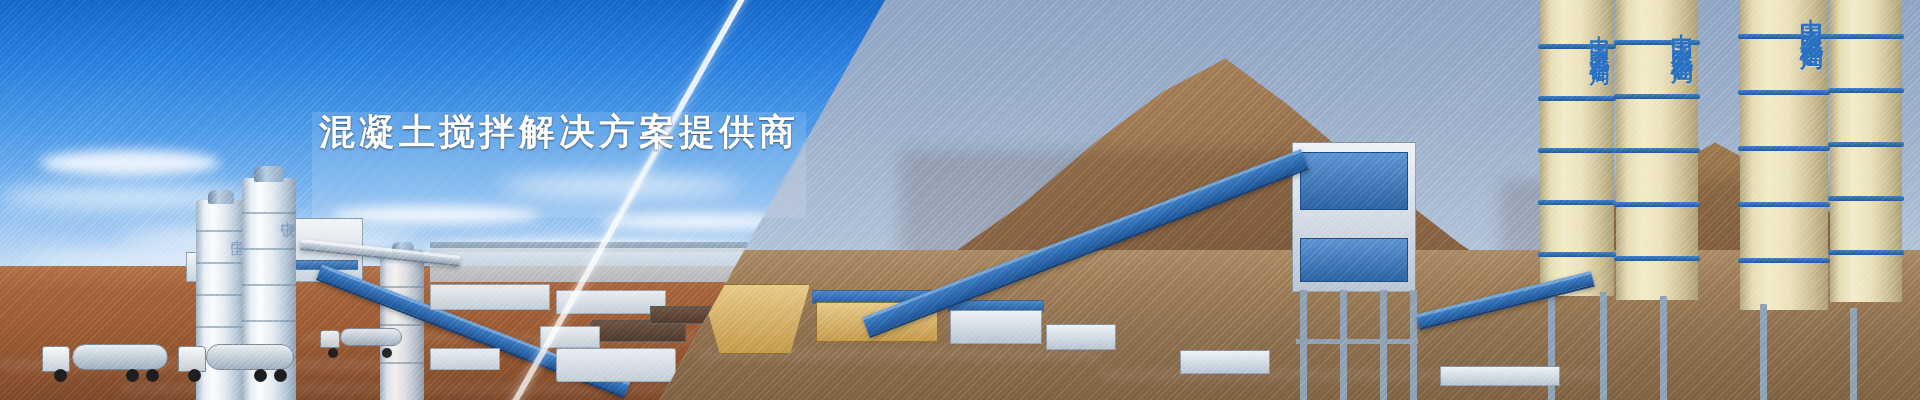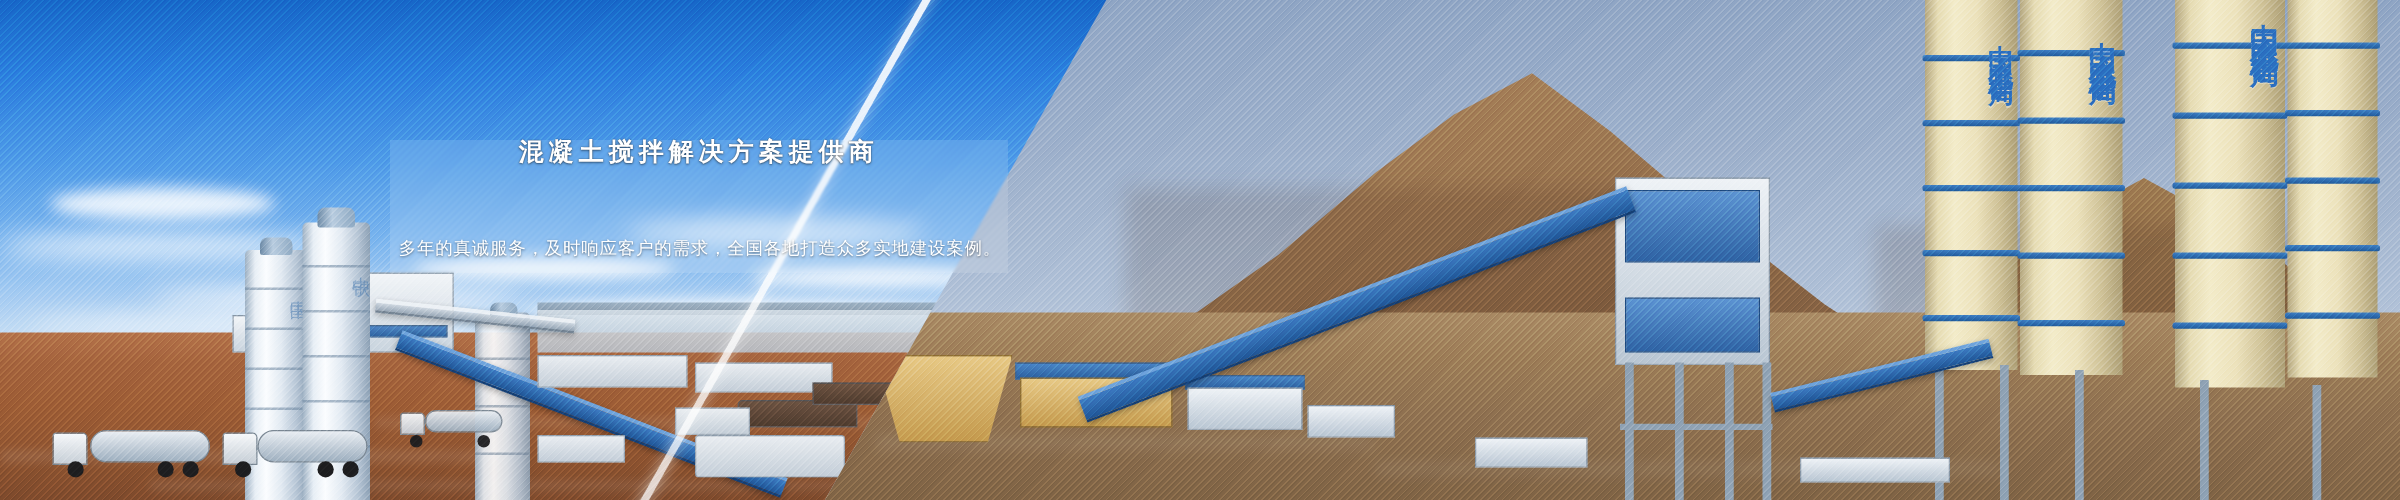--- a/index.html
+++ b/index.html
@@ -140,21 +140,21 @@
 
   
   .overlay-panel{
     position:absolute;left:312px;top:112px;width:494px;height:106px;
     background:rgba(255,255,255,.13);
     backdrop-filter:blur(1px);
   }
   .headline{
     position:absolute;left:312px;top:108px;width:494px;
     text-align:center;
-    font-size:20px;font-weight:bold;color:#ffffff;letter-spacing:4px;
+    font-size:36px;font-weight:bold;color:#ffffff;letter-spacing:4px;
     text-shadow:0 1px 2px rgba(0,0,0,.45),0 0 1px rgba(0,0,0,.6);
   }
   .subline{
     position:absolute;left:270px;top:190px;width:580px;
     text-align:center;
     font-size:14px;color:#ffffff;letter-spacing:.6px;
     text-shadow:0 1px 2px rgba(0,0,0,.5);
   }
 </style>
 </head>
@@ -324,15 +324,14 @@
   </div>
 
   <div class="split-edge">
     <div class="split-line"></div>
   </div>
 
   <div class="hatch"></div>
 
   <div class="overlay-panel"></div>
   <div class="headline">混凝土搅拌解决方案提供商</div>
-  <div class="subline">多年的真诚服务，及时响应客户的需求，全国各地打造众多实地建设案例。</div>
 
 </div>
 
 </body></html>

